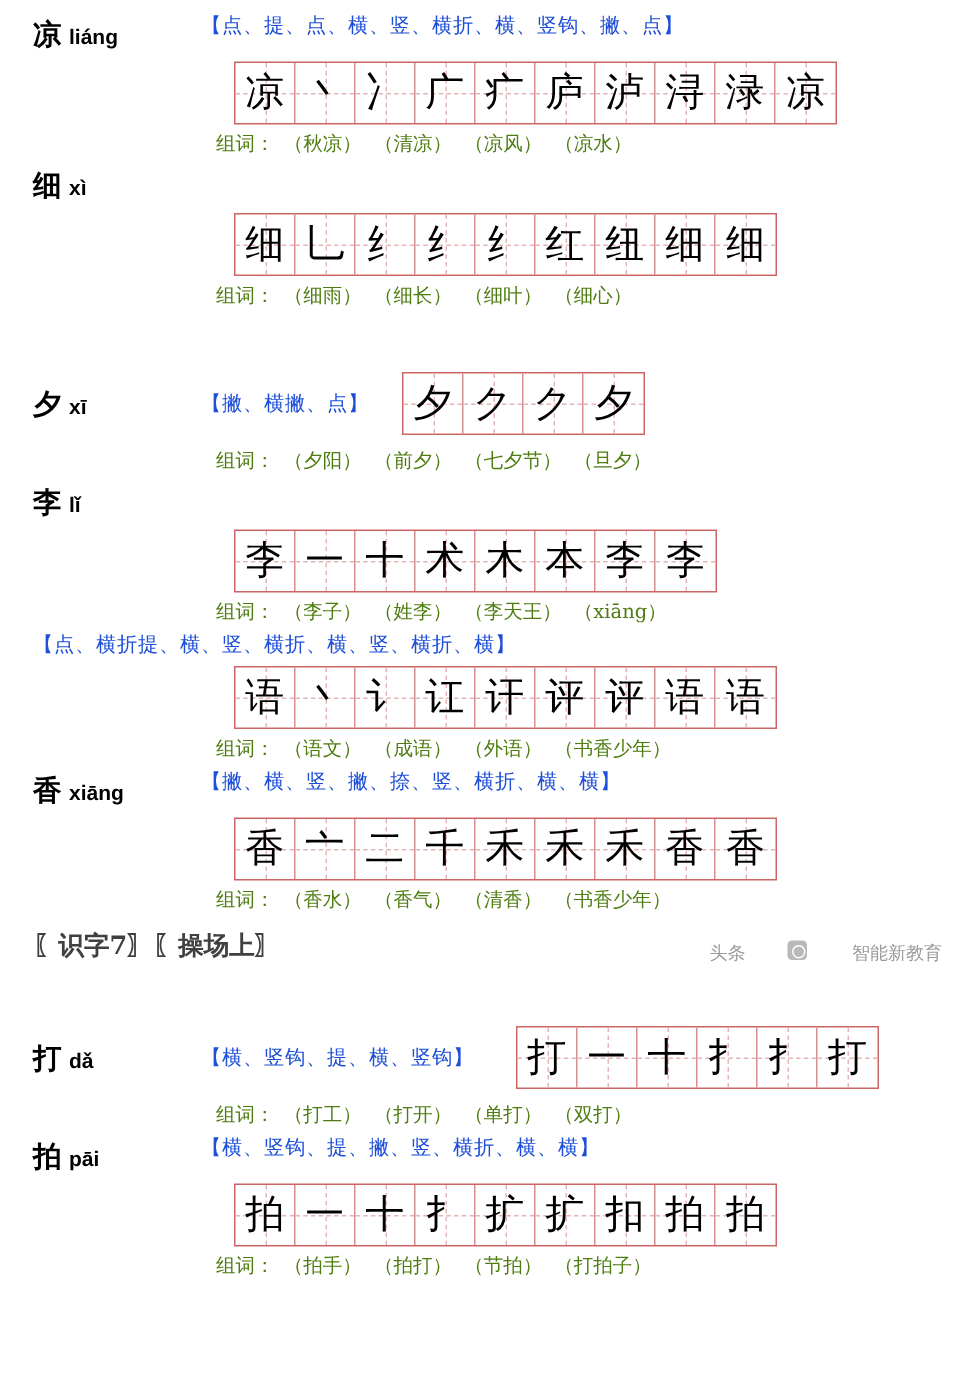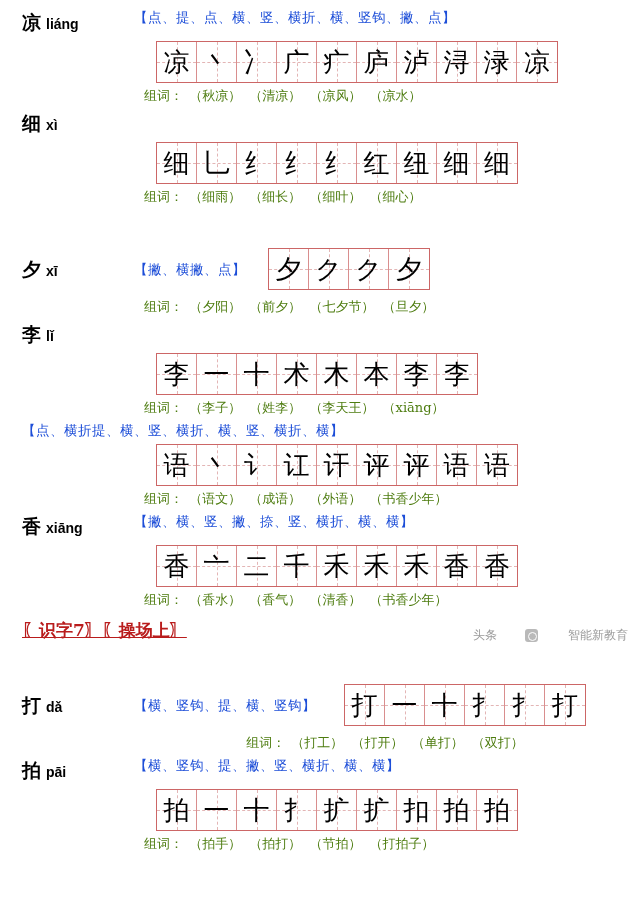--- a/index.html
+++ b/index.html
@@ -111,31 +111,30 @@
   .inline-row {
     display: flex;
     align-items: center;
     margin-top: 42px;
   }
   .inline-row .strokes { padding-top: 0; }
   .section-head {
     font-family: "DejaVu Serif", "Liberation Serif", serif;
     font-size: 17px;
     font-weight: 700;
-    color: #b91c1c;
+    color: #404040;
     margin: 10px 0 6px 0;
     letter-spacing: 0px;
-    text-decoration: underline;
   }
   .watermark {
     position: absolute;
     right: 12px;
     bottom: 6px;
     display: flex;
-    align-items: center;
+    align-items: flex-start;
     font-size: 12px;
     color: #9a9a9a;
     font-family: Liberation Mono, monospace;
     gap: 26px;
   }
   .watermark .wm-icon {
     width: 13px; height: 13px;
     border-radius: 3px;
     background: #b9b9b9;
     margin-right: 4px;
@@ -444,21 +443,21 @@
             <span class="glyph">扌</span>
           </div>
         <div class="cell">
             <span class="glyph">扌</span>
           </div>
         <div class="cell">
             <span class="glyph">打</span>
           </div>
       </div>
     </div>
-    <div class="words" style="margin-top:8px;text-align:center;">
+    <div class="words" style="margin-top:8px;">
       <span class="lbl">组词：</span>
       <span class="w">（打工）</span>
       <span class="w">（打开）</span>
       <span class="w">（单打）</span>
       <span class="w">（双打）</span>
     </div>
   </div>
 
   <div class="entry">
     <div class="row-top">

